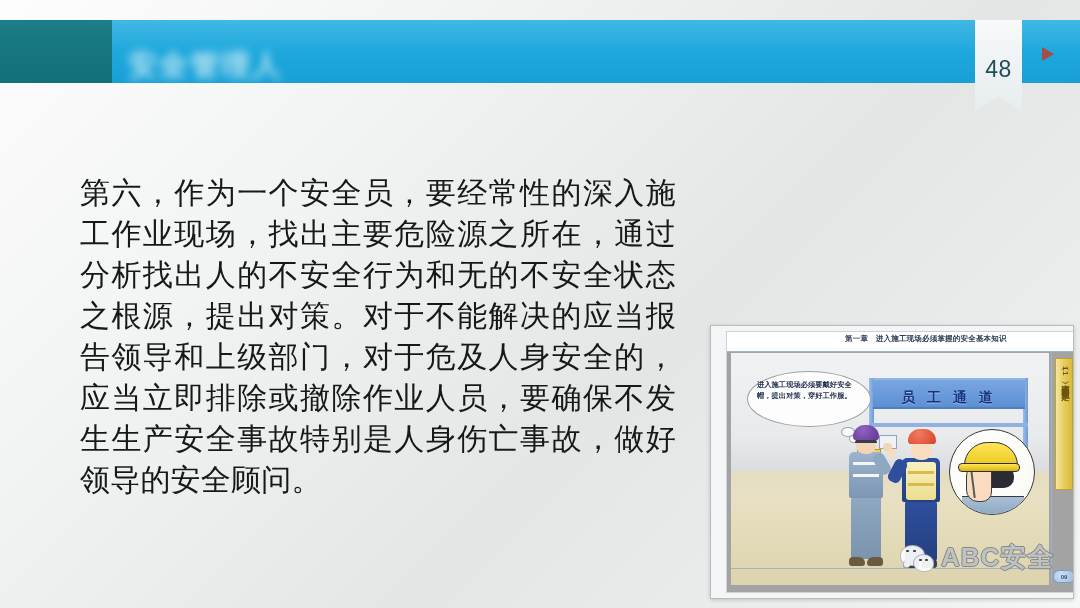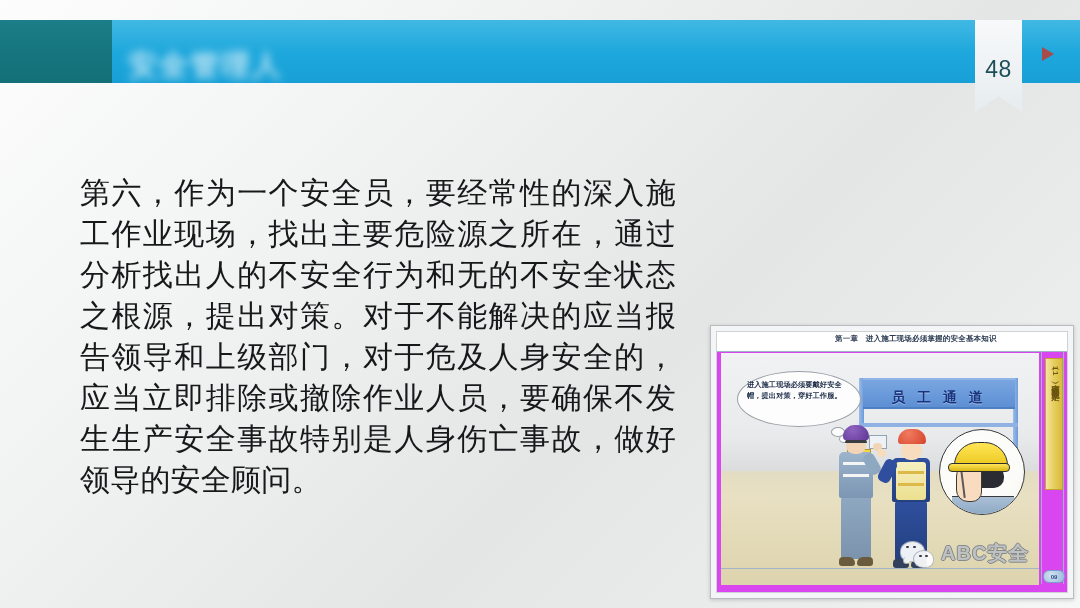--- a/index.html
+++ b/index.html
@@ -139,25 +139,25 @@
     top: 325px;
     width: 362px;
     height: 272px;
     background: #f4f5f6;
     border: 1px solid #b9bcbe;
     box-shadow: 0 1px 4px rgba(0,0,0,0.18);
     overflow: hidden;
   }
   #illu-inner {
     position: absolute;
-    left: 5px;
+    left: 15px;
     top: 5px;
     width: 350px;
     height: 260px;
-    background: #d946ef;
+    background: #a3a3a3;
     border: 1px solid #cfd2d4;
     overflow: hidden;
   }
   
   #illu-header {
     position: absolute;
     left: 0;
     top: 0;
     width: 350px;
     height: 19px;
@@ -441,21 +441,21 @@
     background: #ffffff; border-radius: 50% 50% 40% 50%;
     border: 1px solid rgba(120,130,140,0.55);
   }
   .wdot { position:absolute; width:2.6px; height:2.6px; border-radius:50%; background:#3a3a3a; }
   #wdot1 { left: 6px; top: 5px; }
   #wdot2 { left: 13px; top: 5px; }
   #wdot3 { left: 19px; top: 14px; }
   #wdot4 { left: 25px; top: 14px; }
   #wechat-tail1 { position:absolute; left:3px; top:16px; width:6px; height:6px; background:#ffffff; border-radius:50% 0 50% 50%; border-left:1px solid rgba(120,130,140,0.5); border-bottom:1px solid rgba(120,130,140,0.5);}
   #watermark-text {
-    font-size: 20px;
+    font-size: 26px;
     font-weight: bold;
     color: rgba(255,255,255,0.55);
     letter-spacing: 1px;
     text-shadow:
        1px 0 0 rgba(110,118,126,0.85),
       -1px 0 0 rgba(110,118,126,0.85),
        0 1px 0 rgba(110,118,126,0.85),
        0 -1px 0 rgba(110,118,126,0.85);
     white-space: nowrap;
   }

